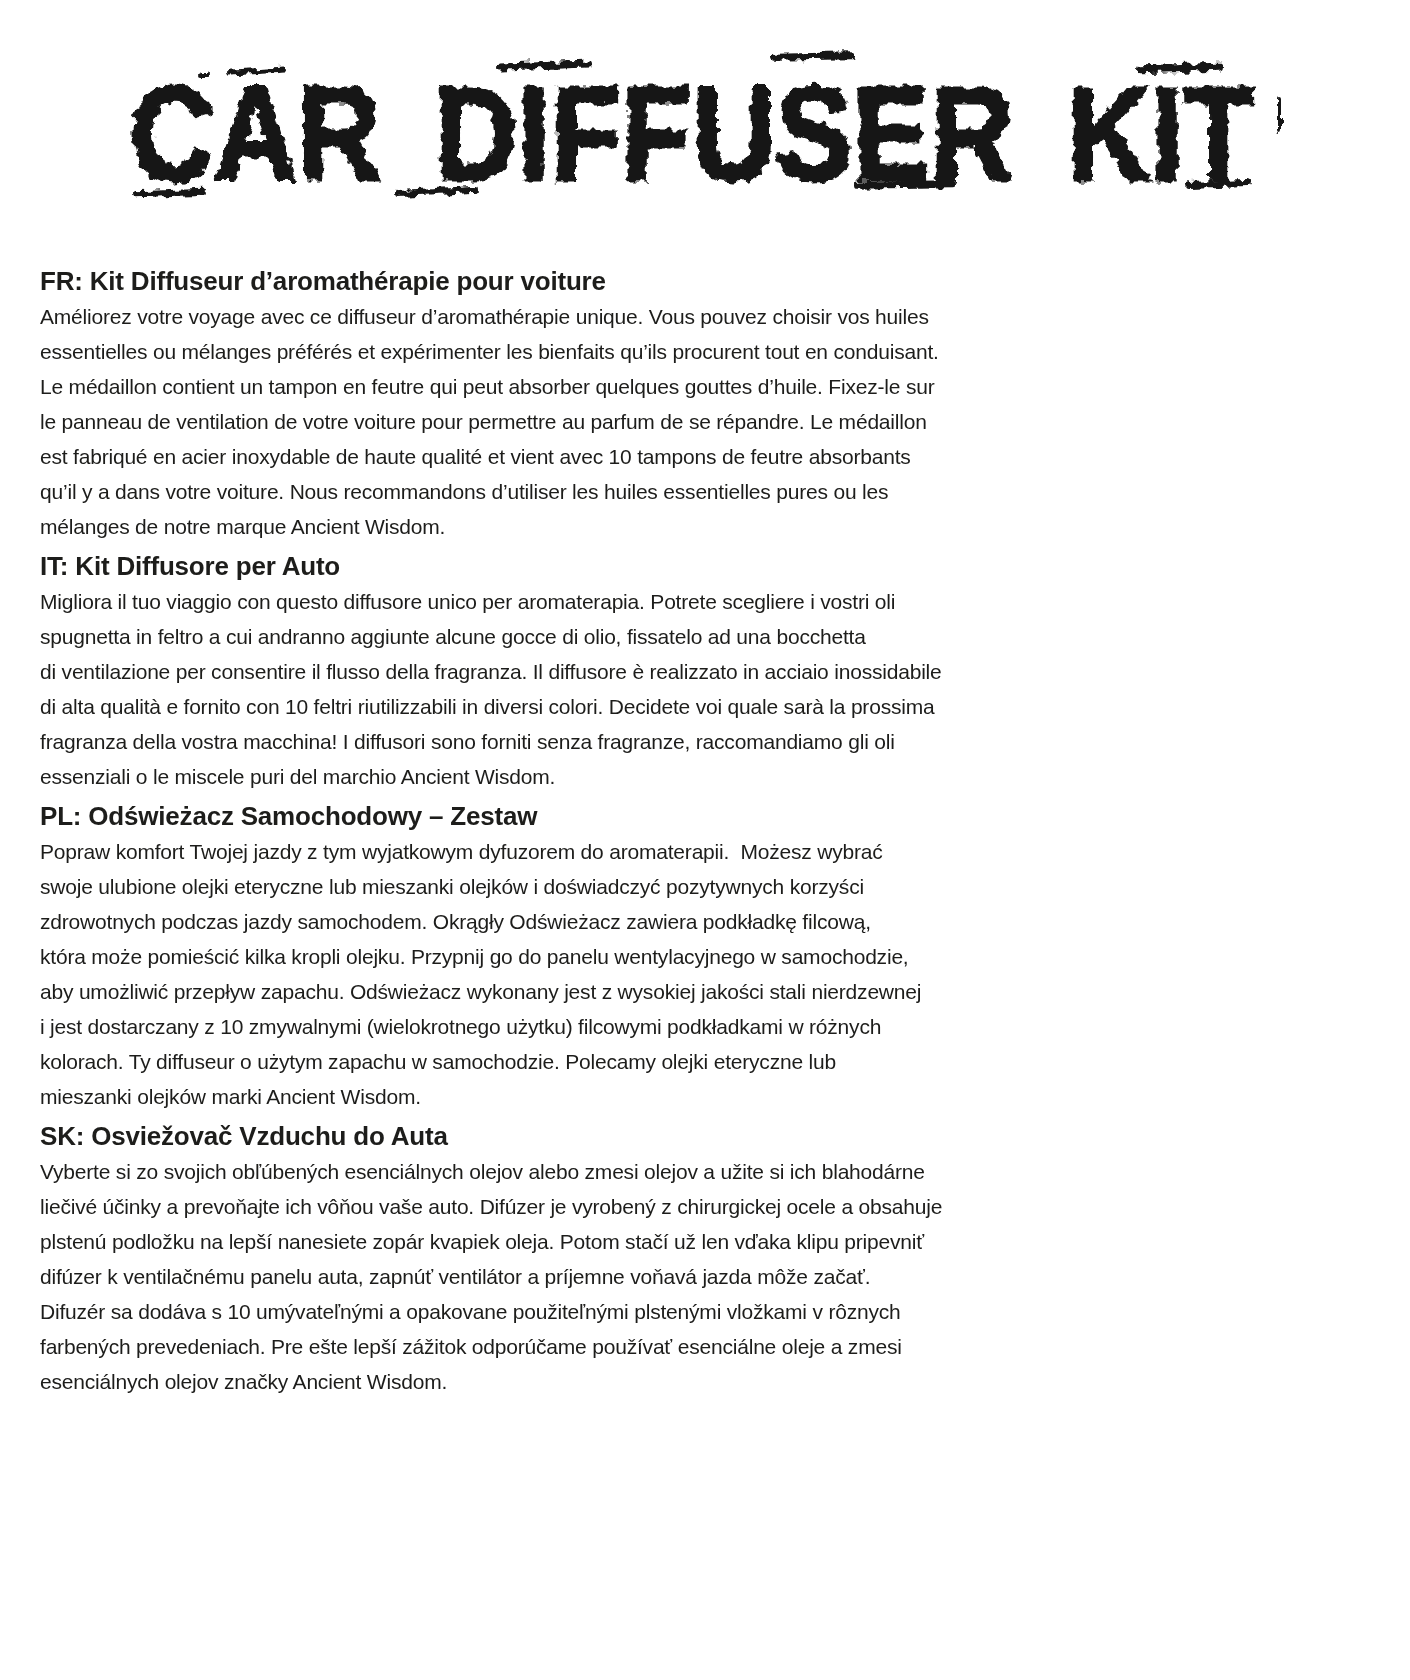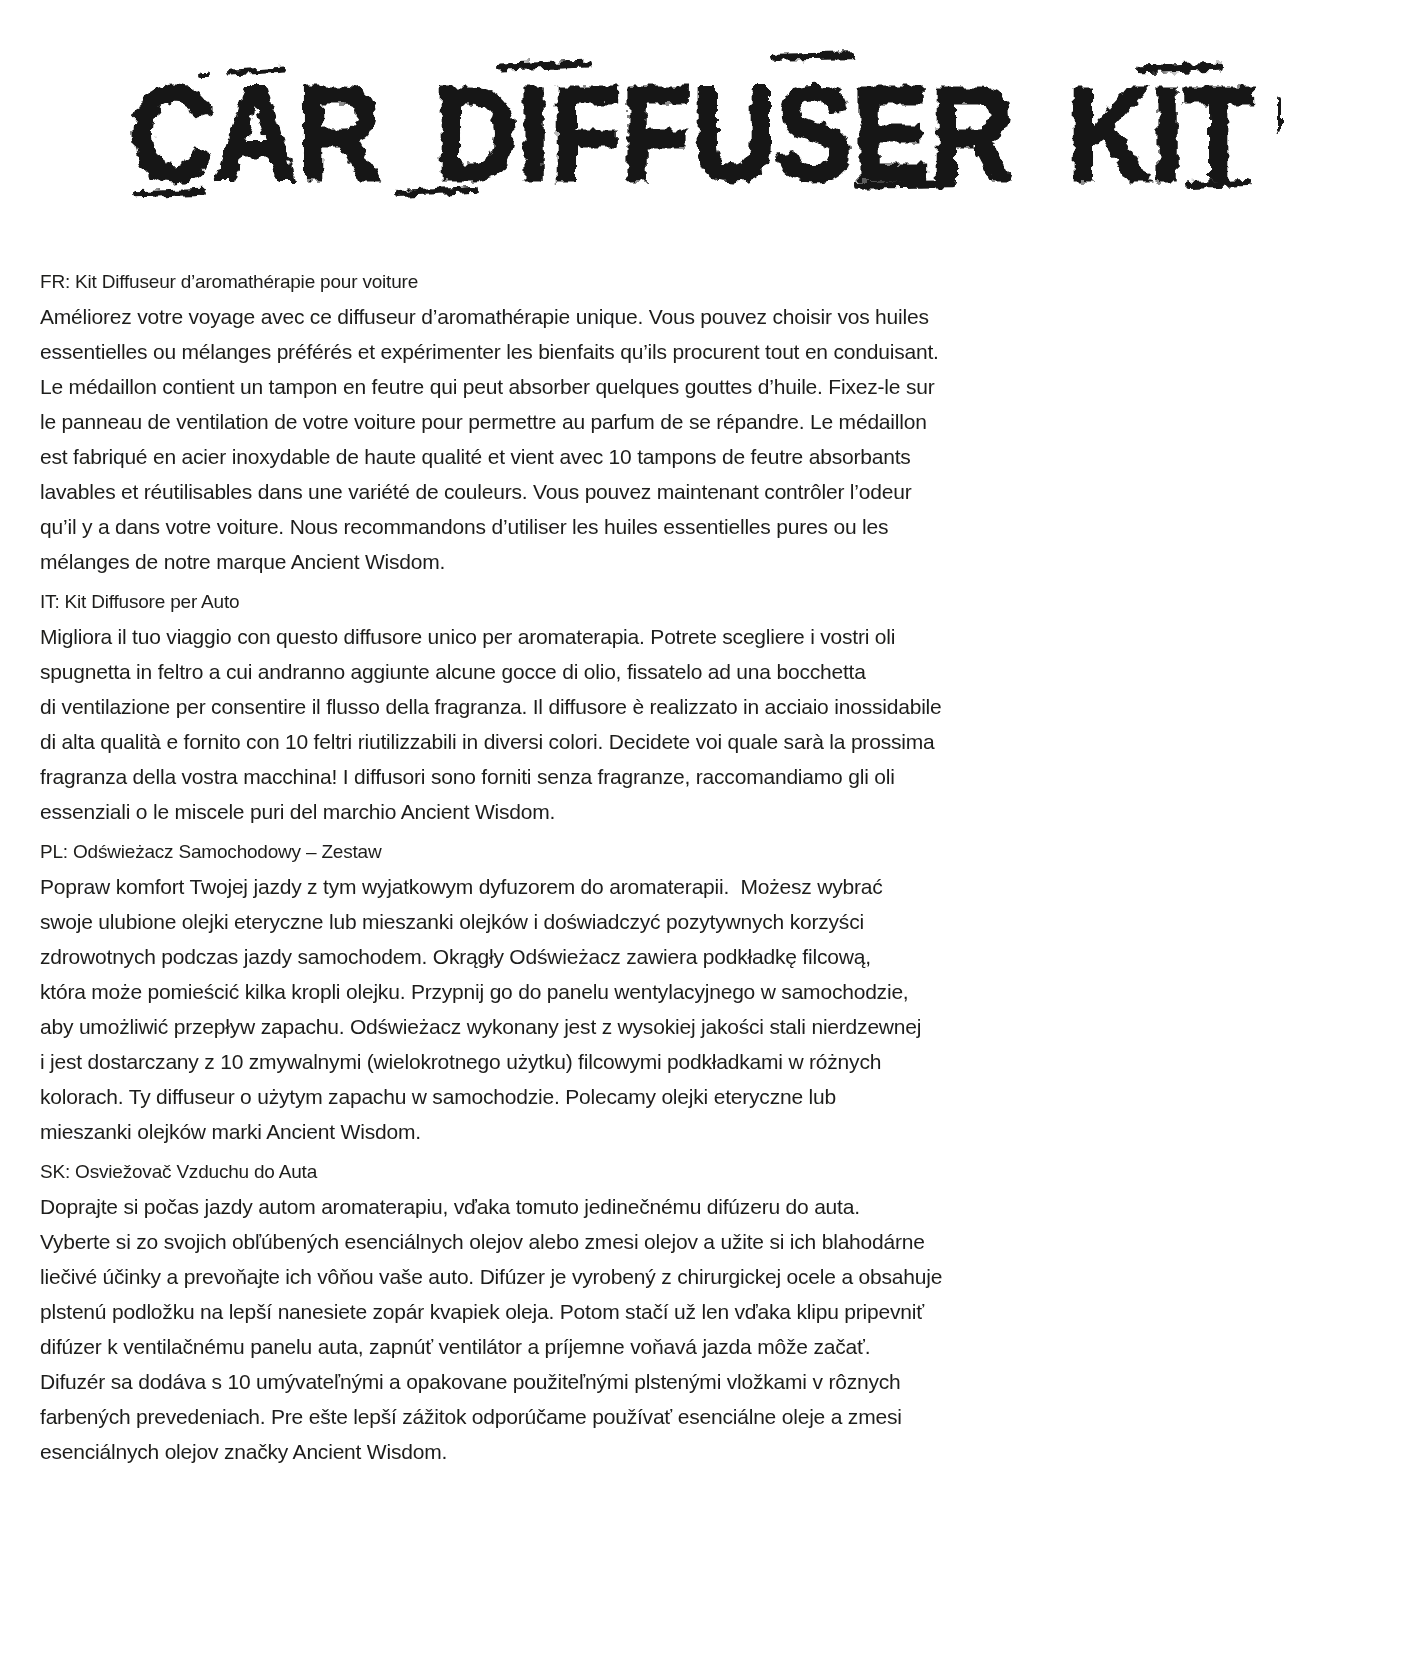--- a/index.html
+++ b/index.html
@@ -18,22 +18,22 @@
     width: 1410px;
     height: 240px;
   }
   .content {
     margin: 24px 30px 0 40px;
   }
   .section + .section {
     margin-top: 5px;
   }
   .heading {
-    font-size: 19px;
-    font-weight: normal;
+    font-size: 26px;
+    font-weight: bold;
     line-height: 35px;
     white-space: pre;
     letter-spacing: -0.2px;
   }
   .line {
     font-size: 21px;
     line-height: 35px;
     white-space: pre;
     letter-spacing: -0.2px;
   }
@@ -67,21 +67,20 @@
 
 <div class="content">
 
   <div class="section">
     <div class="heading">FR: Kit Diffuseur d’aromathérapie pour voiture</div>
     <div class="line">Améliorez votre voyage avec ce diffuseur d’aromathérapie unique. Vous pouvez choisir vos huiles</div>
     <div class="line">essentielles ou mélanges préférés et expérimenter les bienfaits qu’ils procurent tout en conduisant.</div>
     <div class="line">Le médaillon contient un tampon en feutre qui peut absorber quelques gouttes d’huile. Fixez-le sur</div>
     <div class="line">le panneau de ventilation de votre voiture pour permettre au parfum de se répandre. Le médaillon</div>
     <div class="line">est fabriqué en acier inoxydable de haute qualité et vient avec 10 tampons de feutre absorbants</div>
-    <div class="line">lavables et réutilisables dans une variété de couleurs. Vous pouvez maintenant contrôler l’odeur</div>
     <div class="line">qu’il y a dans votre voiture. Nous recommandons d’utiliser les huiles essentielles pures ou les</div>
     <div class="line">mélanges de notre marque Ancient Wisdom.</div>
   </div>
 
   <div class="section">
     <div class="heading">IT: Kit Diffusore per Auto</div>
     <div class="line">Migliora il tuo viaggio con questo diffusore unico per aromaterapia. Potrete scegliere i vostri oli</div>
     <div class="line">spugnetta in feltro a cui andranno aggiunte alcune gocce di olio, fissatelo ad una bocchetta</div>
     <div class="line">di ventilazione per consentire il flusso della fragranza. Il diffusore è realizzato in acciaio inossidabile</div>
     <div class="line">di alta qualità e fornito con 10 feltri riutilizzabili in diversi colori. Decidete voi quale sarà la prossima</div>
@@ -96,21 +95,20 @@
     <div class="line">zdrowotnych podczas jazdy samochodem. Okrągły Odświeżacz zawiera podkładkę filcową,</div>
     <div class="line">która może pomieścić kilka kropli olejku. Przypnij go do panelu wentylacyjnego w samochodzie,</div>
     <div class="line">aby umożliwić przepływ zapachu. Odświeżacz wykonany jest z wysokiej jakości stali nierdzewnej</div>
     <div class="line">i jest dostarczany z 10 zmywalnymi (wielokrotnego użytku) filcowymi podkładkami w różnych</div>
     <div class="line">kolorach. Ty diffuseur o użytym zapachu w samochodzie. Polecamy olejki eteryczne lub</div>
     <div class="line">mieszanki olejków marki Ancient Wisdom.</div>
   </div>
 
   <div class="section">
     <div class="heading">SK: Osviežovač Vzduchu do Auta</div>
-    <div class="line">Doprajte si počas jazdy autom aromaterapiu, vďaka tomuto jedinečnému difúzeru do auta.</div>
     <div class="line">Vyberte si zo svojich obľúbených esenciálnych olejov alebo zmesi olejov a užite si ich blahodárne</div>
     <div class="line">liečivé účinky a prevoňajte ich vôňou vaše auto. Difúzer je vyrobený z chirurgickej ocele a obsahuje</div>
     <div class="line">plstenú podložku na lepší nanesiete zopár kvapiek oleja. Potom stačí už len vďaka klipu pripevniť</div>
     <div class="line">difúzer k ventilačnému panelu auta, zapnúť ventilátor a príjemne voňavá jazda môže začať.</div>
     <div class="line">Difuzér sa dodáva s 10 umývateľnými a opakovane použiteľnými plstenými vložkami v rôznych</div>
     <div class="line">farbených prevedeniach. Pre ešte lepší zážitok odporúčame používať esenciálne oleje a zmesi</div>
     <div class="line">esenciálnych olejov značky Ancient Wisdom.</div>
   </div>
 
 </div>

